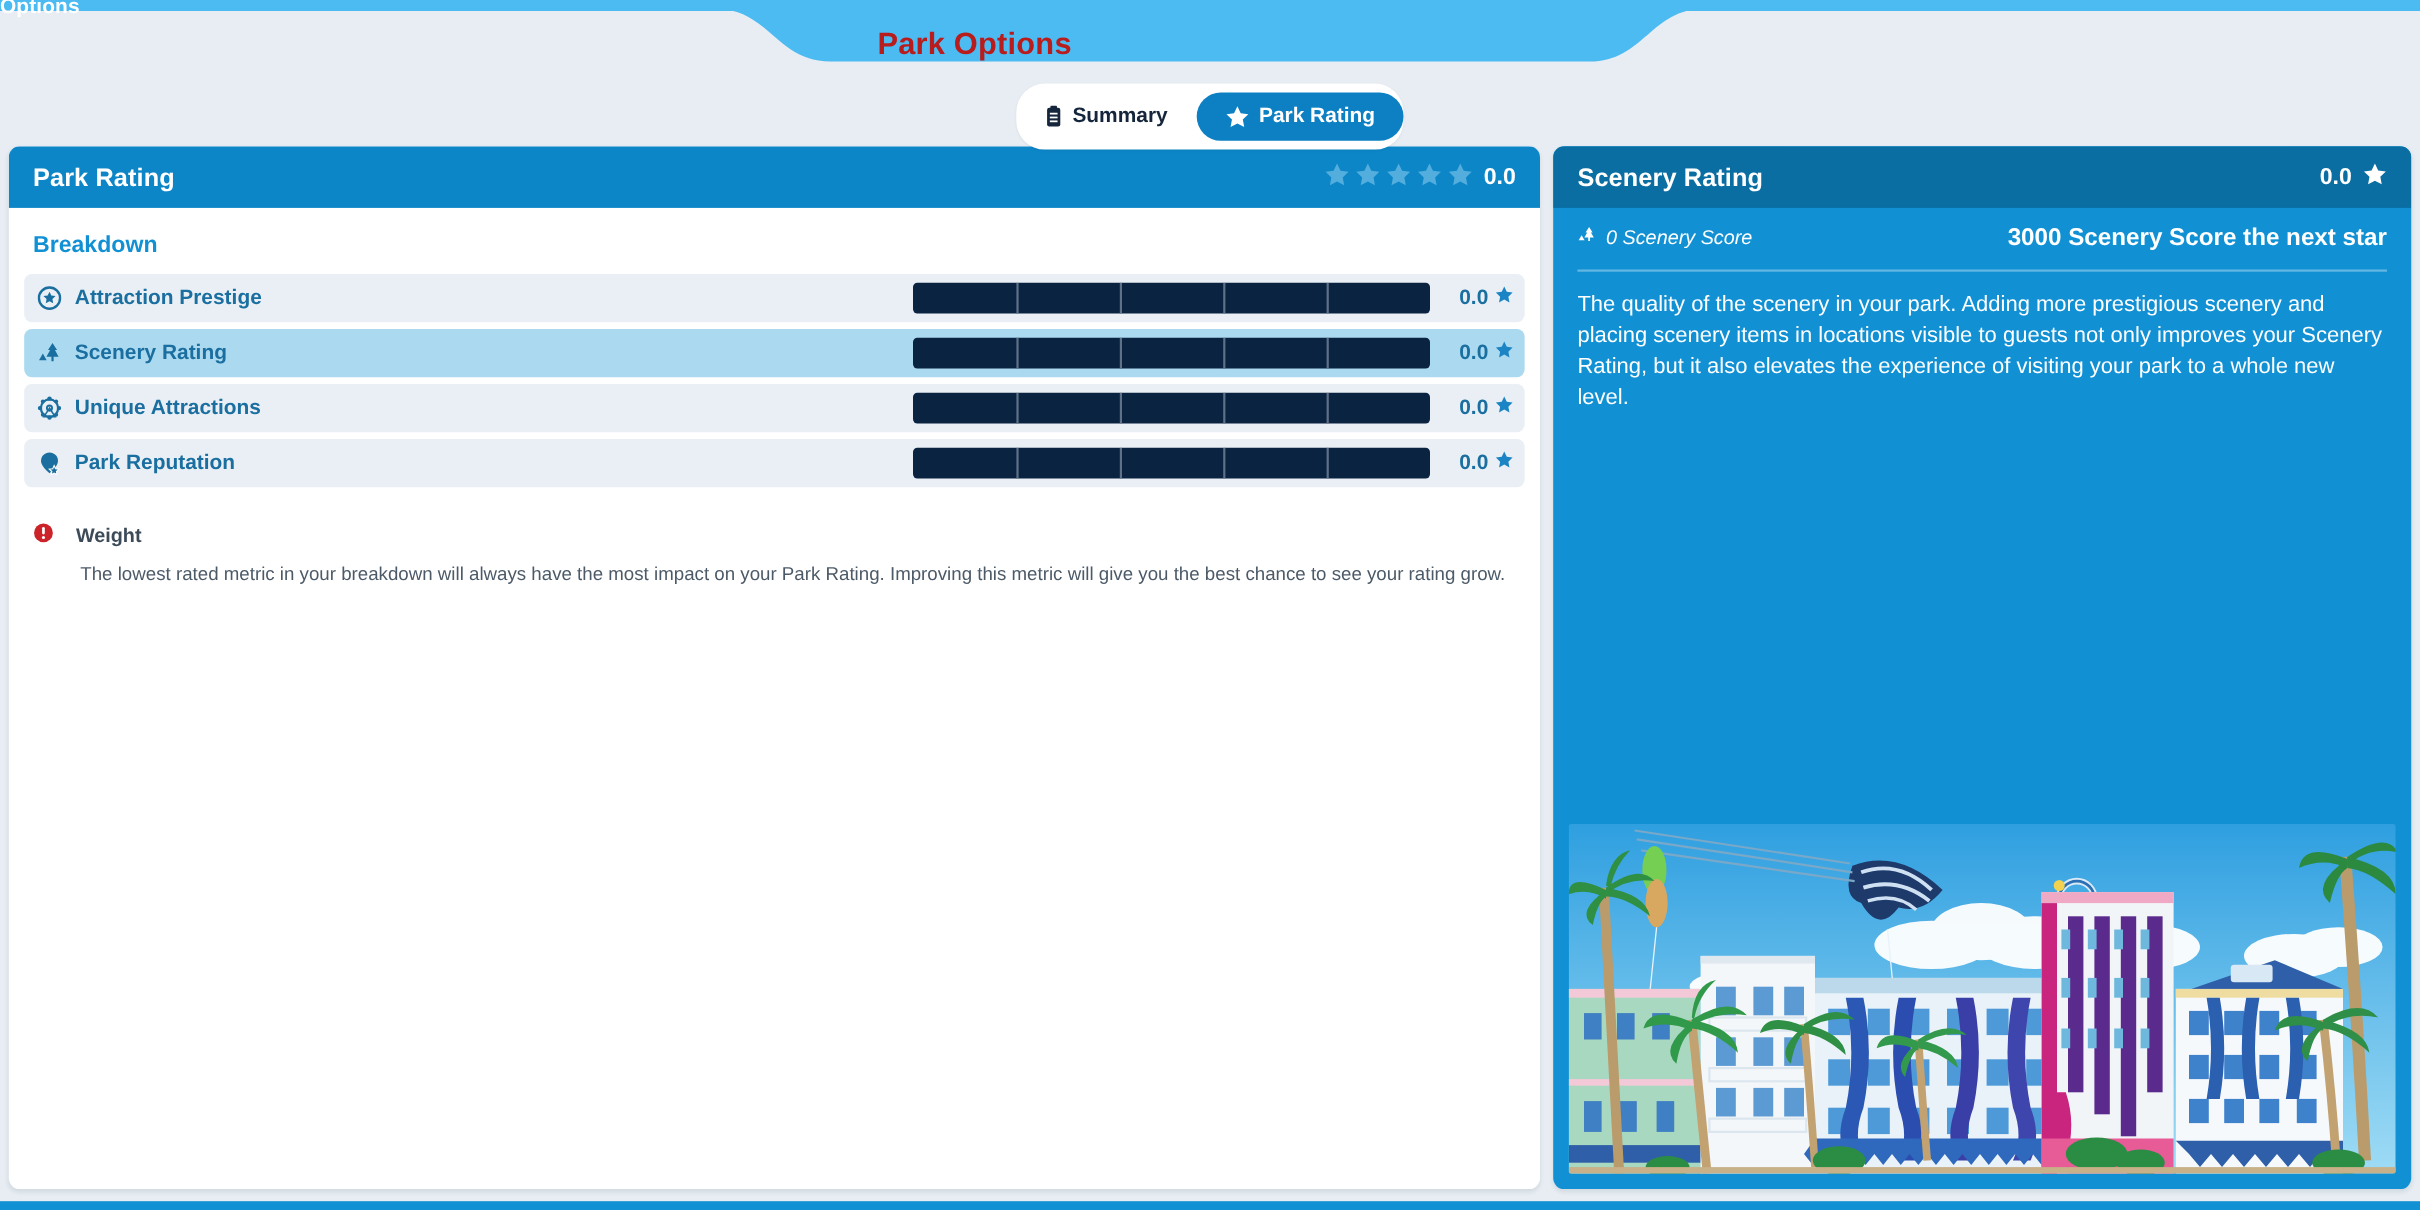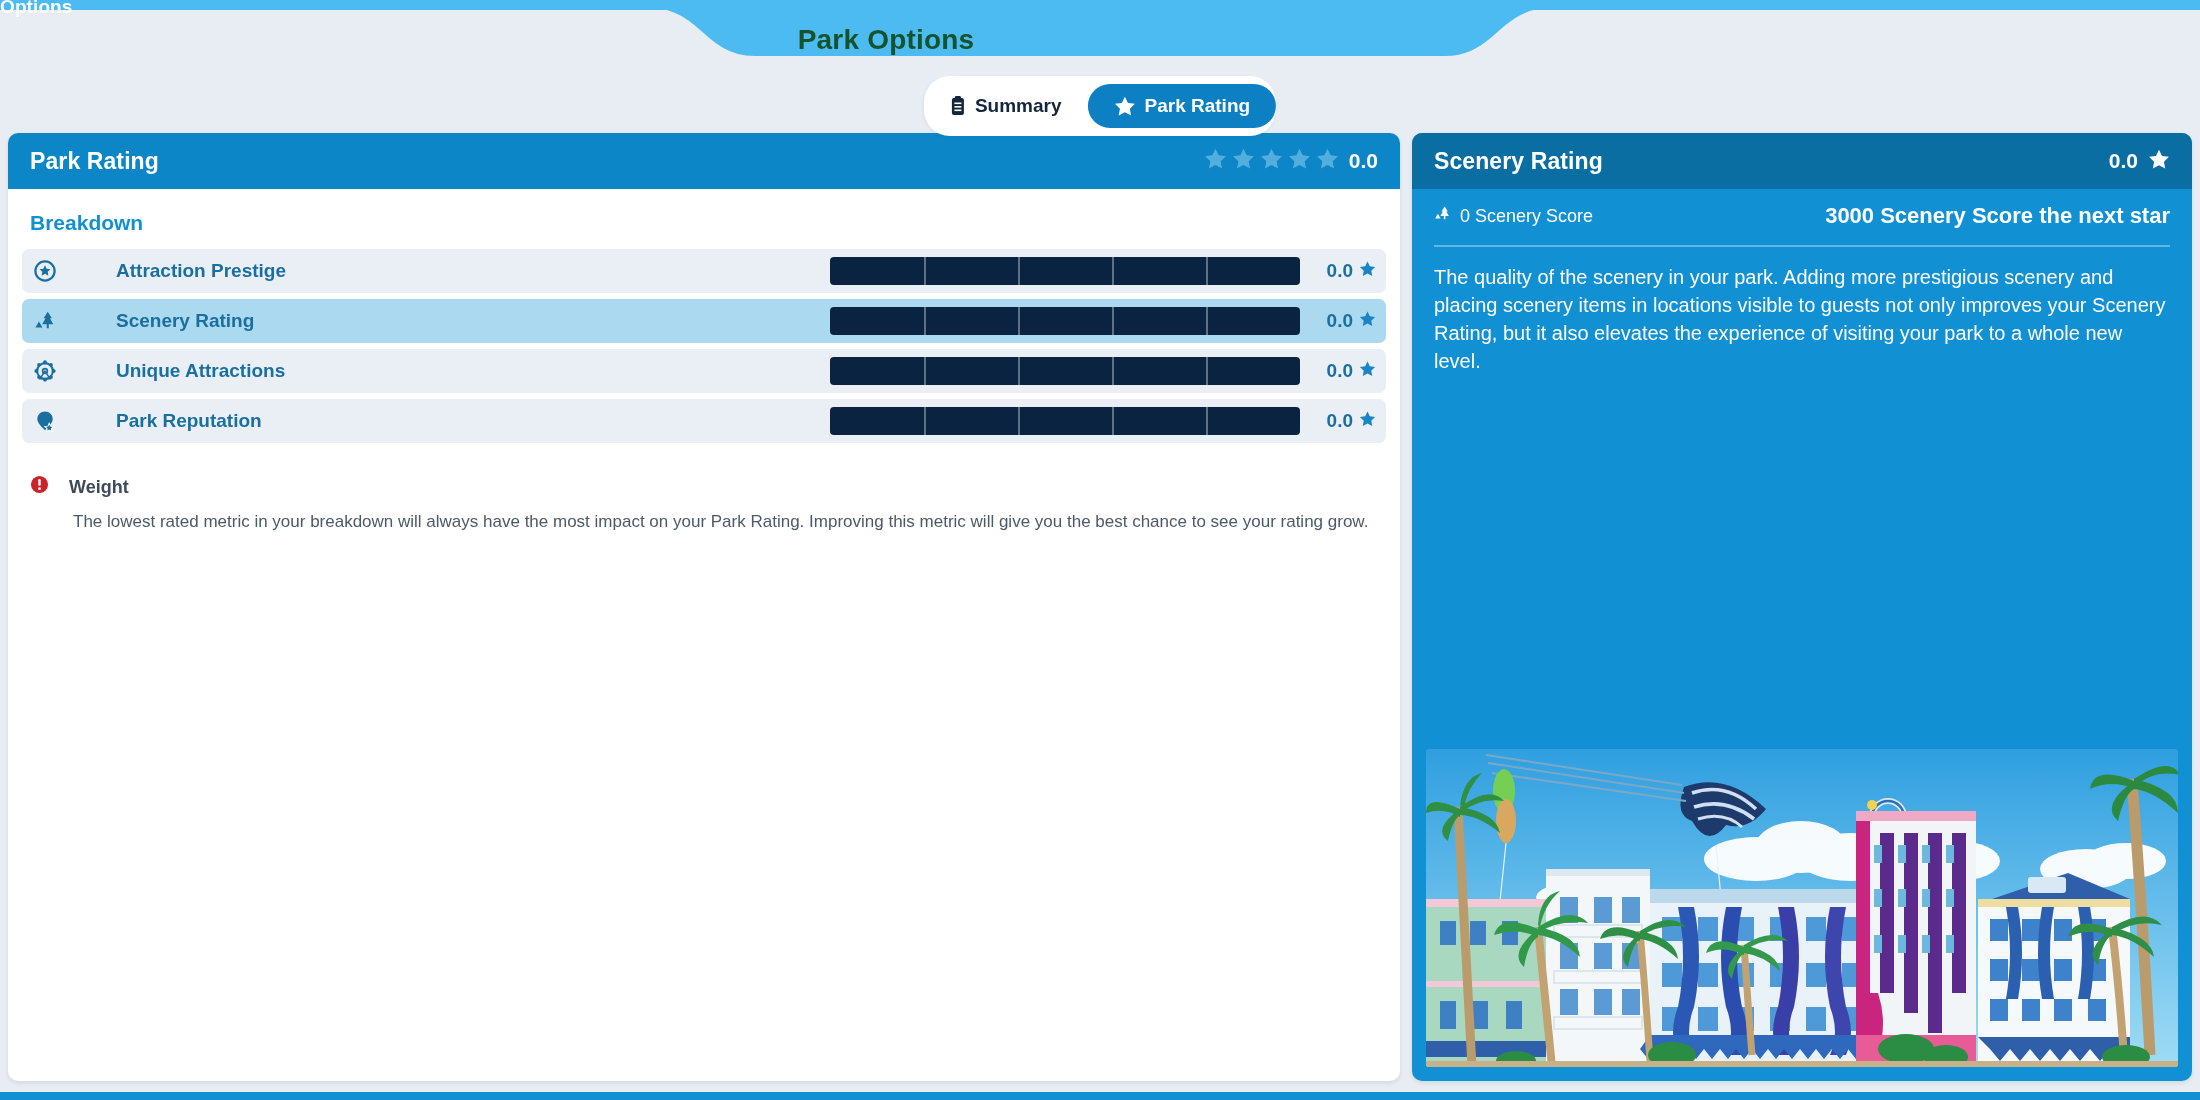--- a/index.html
+++ b/index.html
@@ -23,21 +23,21 @@
 
   .corner-label {
     position: absolute; top: -4px; left: 0;
     font-size: 19px; font-weight: 700; color: #ffffff;
     z-index: 7; letter-spacing: .1px;
   }
 
   .page-title {
     position: absolute; top: 24px; left: 0; width: 1772px;
     text-align: center;
-    font-size: 28px; font-weight: 700; color: #14532d;
+    font-size: 28px; font-weight: 700; color: #b91c1c;
     letter-spacing: .2px;
     z-index: 8;
   }
 
   
   .tabs {
     position: absolute; top: 76px; left: 50%;
     transform: translateX(-50%);
     display: flex; align-items: center;
     background: #ffffff;
@@ -99,21 +99,20 @@
     padding: 22px 22px 14px 22px;
   }
   .rows { padding: 0 14px; }
   .row {
     height: 44px;
     display: flex; align-items: center;
     border-radius: 7px;
     margin-bottom: 6px;
     padding: 0 10px 0 12px;
     background: #e9eff4;
-    gap: 48px;
   }
   .row.highlight { background: #abd9ef; }
   .row-icon { width: 30px; display: flex; align-items: center; }
   .row-label {
     font-size: 19px; font-weight: 700; color: #1a6fa0;
     margin-left: 4px; white-space: nowrap;
   }
   .bar-wrap { margin-left: auto; display: flex; align-items: center; gap: 14px; }
   .bar {
     position: relative;
@@ -153,20 +152,21 @@
 
   
   .score-row {
     display: flex; align-items: center;
     padding: 14px 22px 0 22px;
     color: #ffffff;
   }
   .score-left {
     display: flex; align-items: center; gap: 9px;
     font-size: 18px;
+    font-style: italic;
   }
   .score-right {
     margin-left: auto;
     font-size: 22px; font-weight: 700;
   }
   .divider {
     height: 2px; background: rgba(255,255,255,.35);
     margin: 16px 22px 0 22px;
   }
   .desc {

